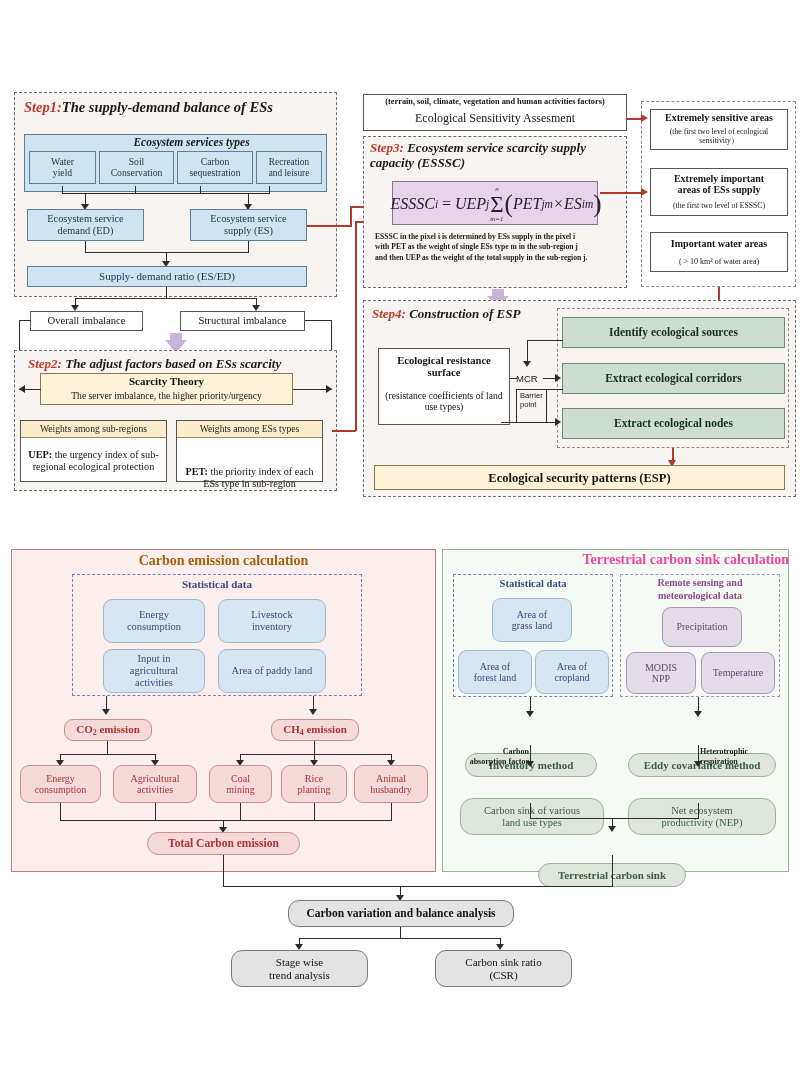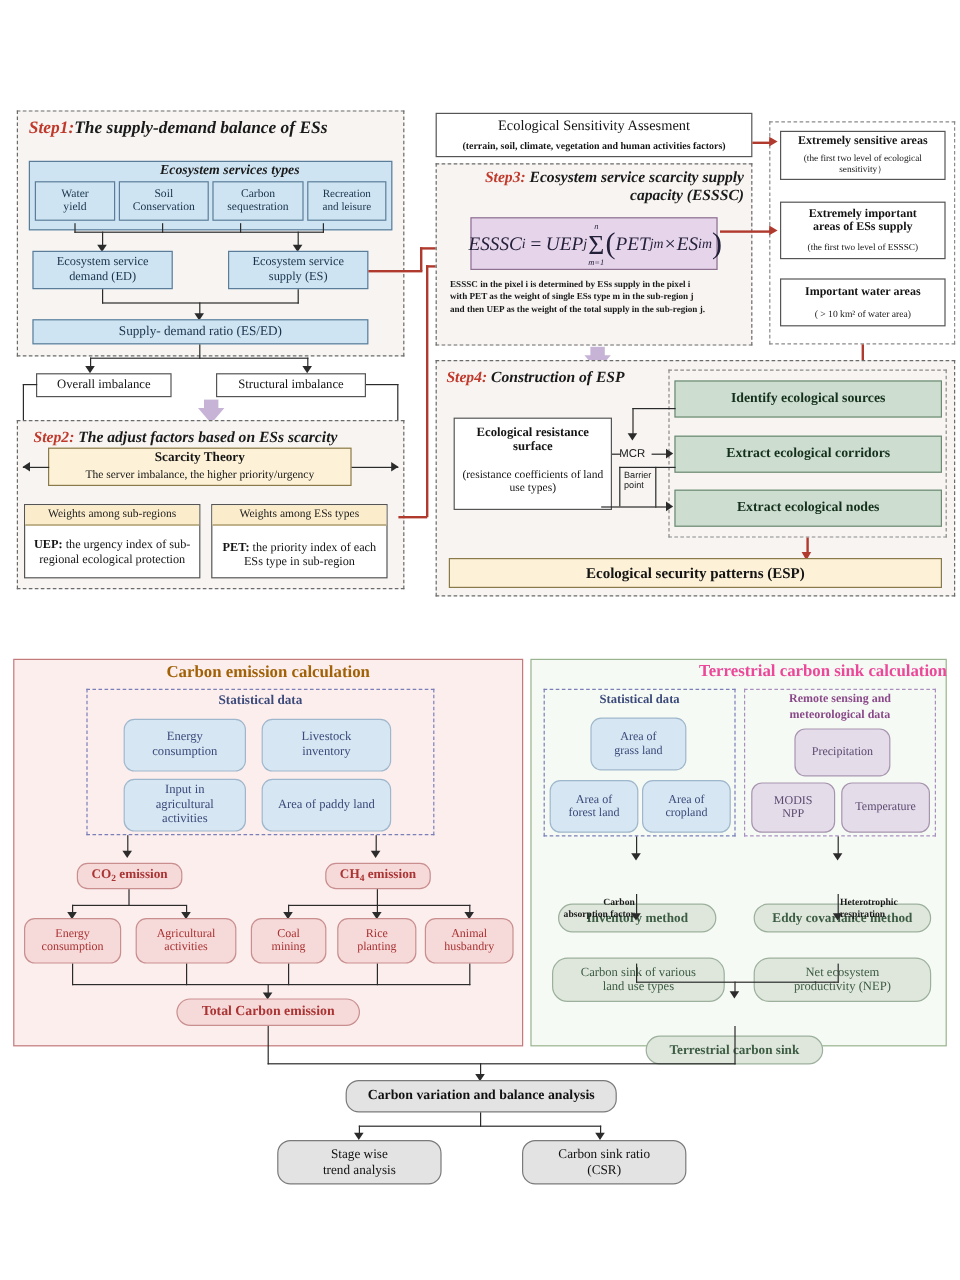--- a/index.html
+++ b/index.html
@@ -137,44 +137,44 @@
 
 <div class="abs white" style="left:20px;top:420px;width:147px;height:62px;">
   <div class="ctr creamhdr" style="height:16px;font-size:9.6px;border:none;border-bottom:1px solid #9a8a5a;">Weights among sub-regions</div>
   <div class="ctr" style="height:45px;font-size:10.2px;padding:0 4px;">
     <span><b>UEP:</b><span> the urgency index of sub-regional ecological protection</span></span>
   </div>
 </div>
 
 <div class="abs white" style="left:176px;top:420px;width:147px;height:62px;">
   <div class="ctr creamhdr" style="height:16px;font-size:9.6px;border:none;border-bottom:1px solid #9a8a5a;">Weights among ESs types</div>
-  <div class="ctr" style="height:45px;font-size:10.2px;padding:2px 4px;">
+  <div class="ctr" style="height:45px;font-size:10.2px;padding:2px 4px;margin-top:15px;">
     <span><b>PET:</b><span> the priority index of each ESs type in sub-region</span></span>
   </div>
 </div>
 
 <div class="ln lnh red" style="left:307px;top:225px;width:45px;height:1.6px;"></div>
 <div class="ln lnv red" style="left:350px;top:225px;width:1.6px;height:-0px;"></div>
 <div class="ln lnh red" style="left:350px;top:206px;width:40px;height:1.6px;"></div>
 <div class="ln lnv red" style="left:350px;top:206px;width:1.6px;height:20px;"></div>
 <div class="ah-red" style="left:388px;top:202px;"></div>
 
 <div class="ln lnh red" style="left:332px;top:430px;width:24px;height:1.6px;"></div>
 <div class="ln lnv red" style="left:355px;top:221px;width:1.6px;height:210px;"></div>
 <div class="ln lnh red" style="left:355px;top:221px;width:35px;height:1.6px;"></div>
 <div class="ah-red" style="left:388px;top:217px;"></div>
 
 <div class="abs white" style="left:363px;top:94px;width:264px;height:37px;">
+  <div class="ctr" style="height:14px;font-size:8.3px;font-weight:bold;">(terrain, soil, climate, vegetation and human activities factors)</div>
   <div class="ctr" style="height:20px;font-size:12px;">Ecological Sensitivity Assesment</div>
-  <div class="ctr" style="height:14px;font-size:8.3px;font-weight:bold;">(terrain, soil, climate, vegetation and human activities factors)</div>
 </div>
 
 <div class="abs stepbox" style="left:363px;top:136px;width:264px;height:152px;"></div>
 
-<div class="abs ctr steptitle" style="left:370px;top:141px;width:250px;height:34px;font-size:13px;display:block;text-align:right;font-family:Liberation Serif, serif;">
+<div class="abs ctr steptitle" style="left:370px;top:141px;width:250px;height:34px;font-size:13px;display:block;text-align:left;font-family:Liberation Serif, serif;">
   <span class="num">Step3:</span>
   <span>Ecosystem service scarcity supply capacity (ESSSC)</span>
 </div>
 
 <div class="abs lilac" style="left:392px;top:181px;width:206px;height:44px;">
   <div class="abs ital" style="left:0;top:0;width:206px;height:44px;display:flex;align-items:center;justify-content:center;font-size:16px;white-space:nowrap;">
     <span>ESSSC</span>
       <span class="sub">i</span>
     <span style="padding:0 3px;">=</span>
     <span>UEP</span>

